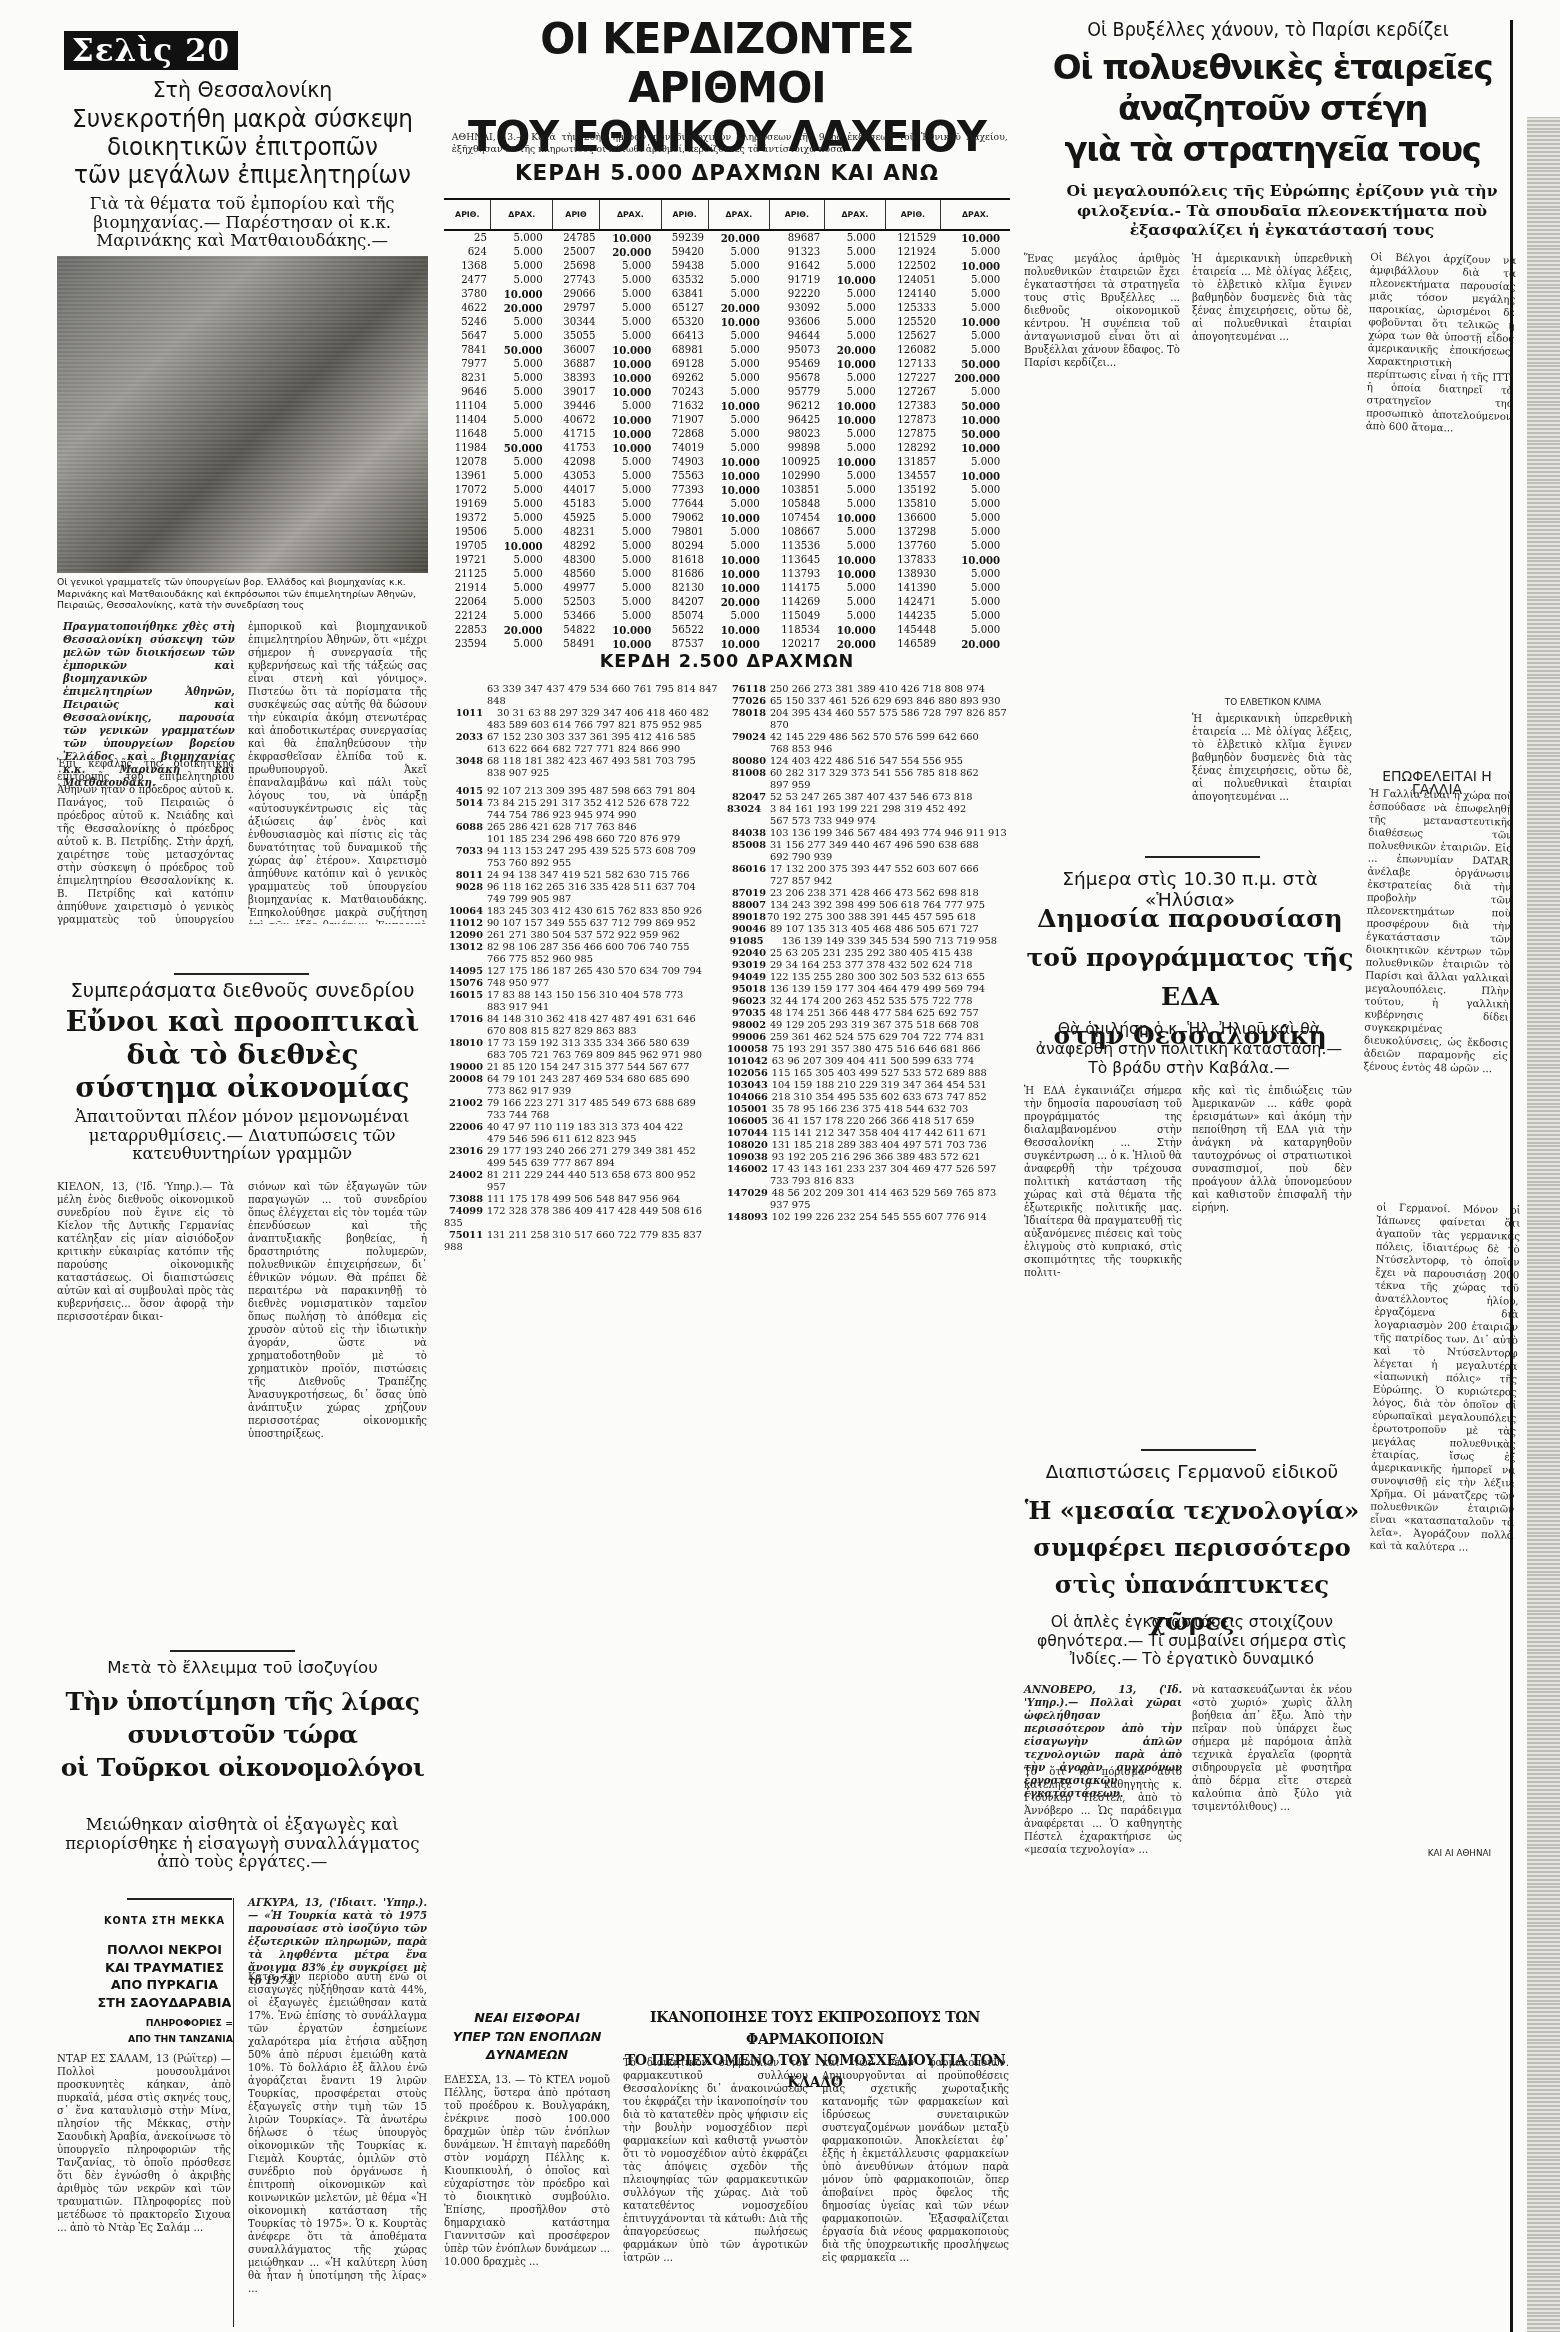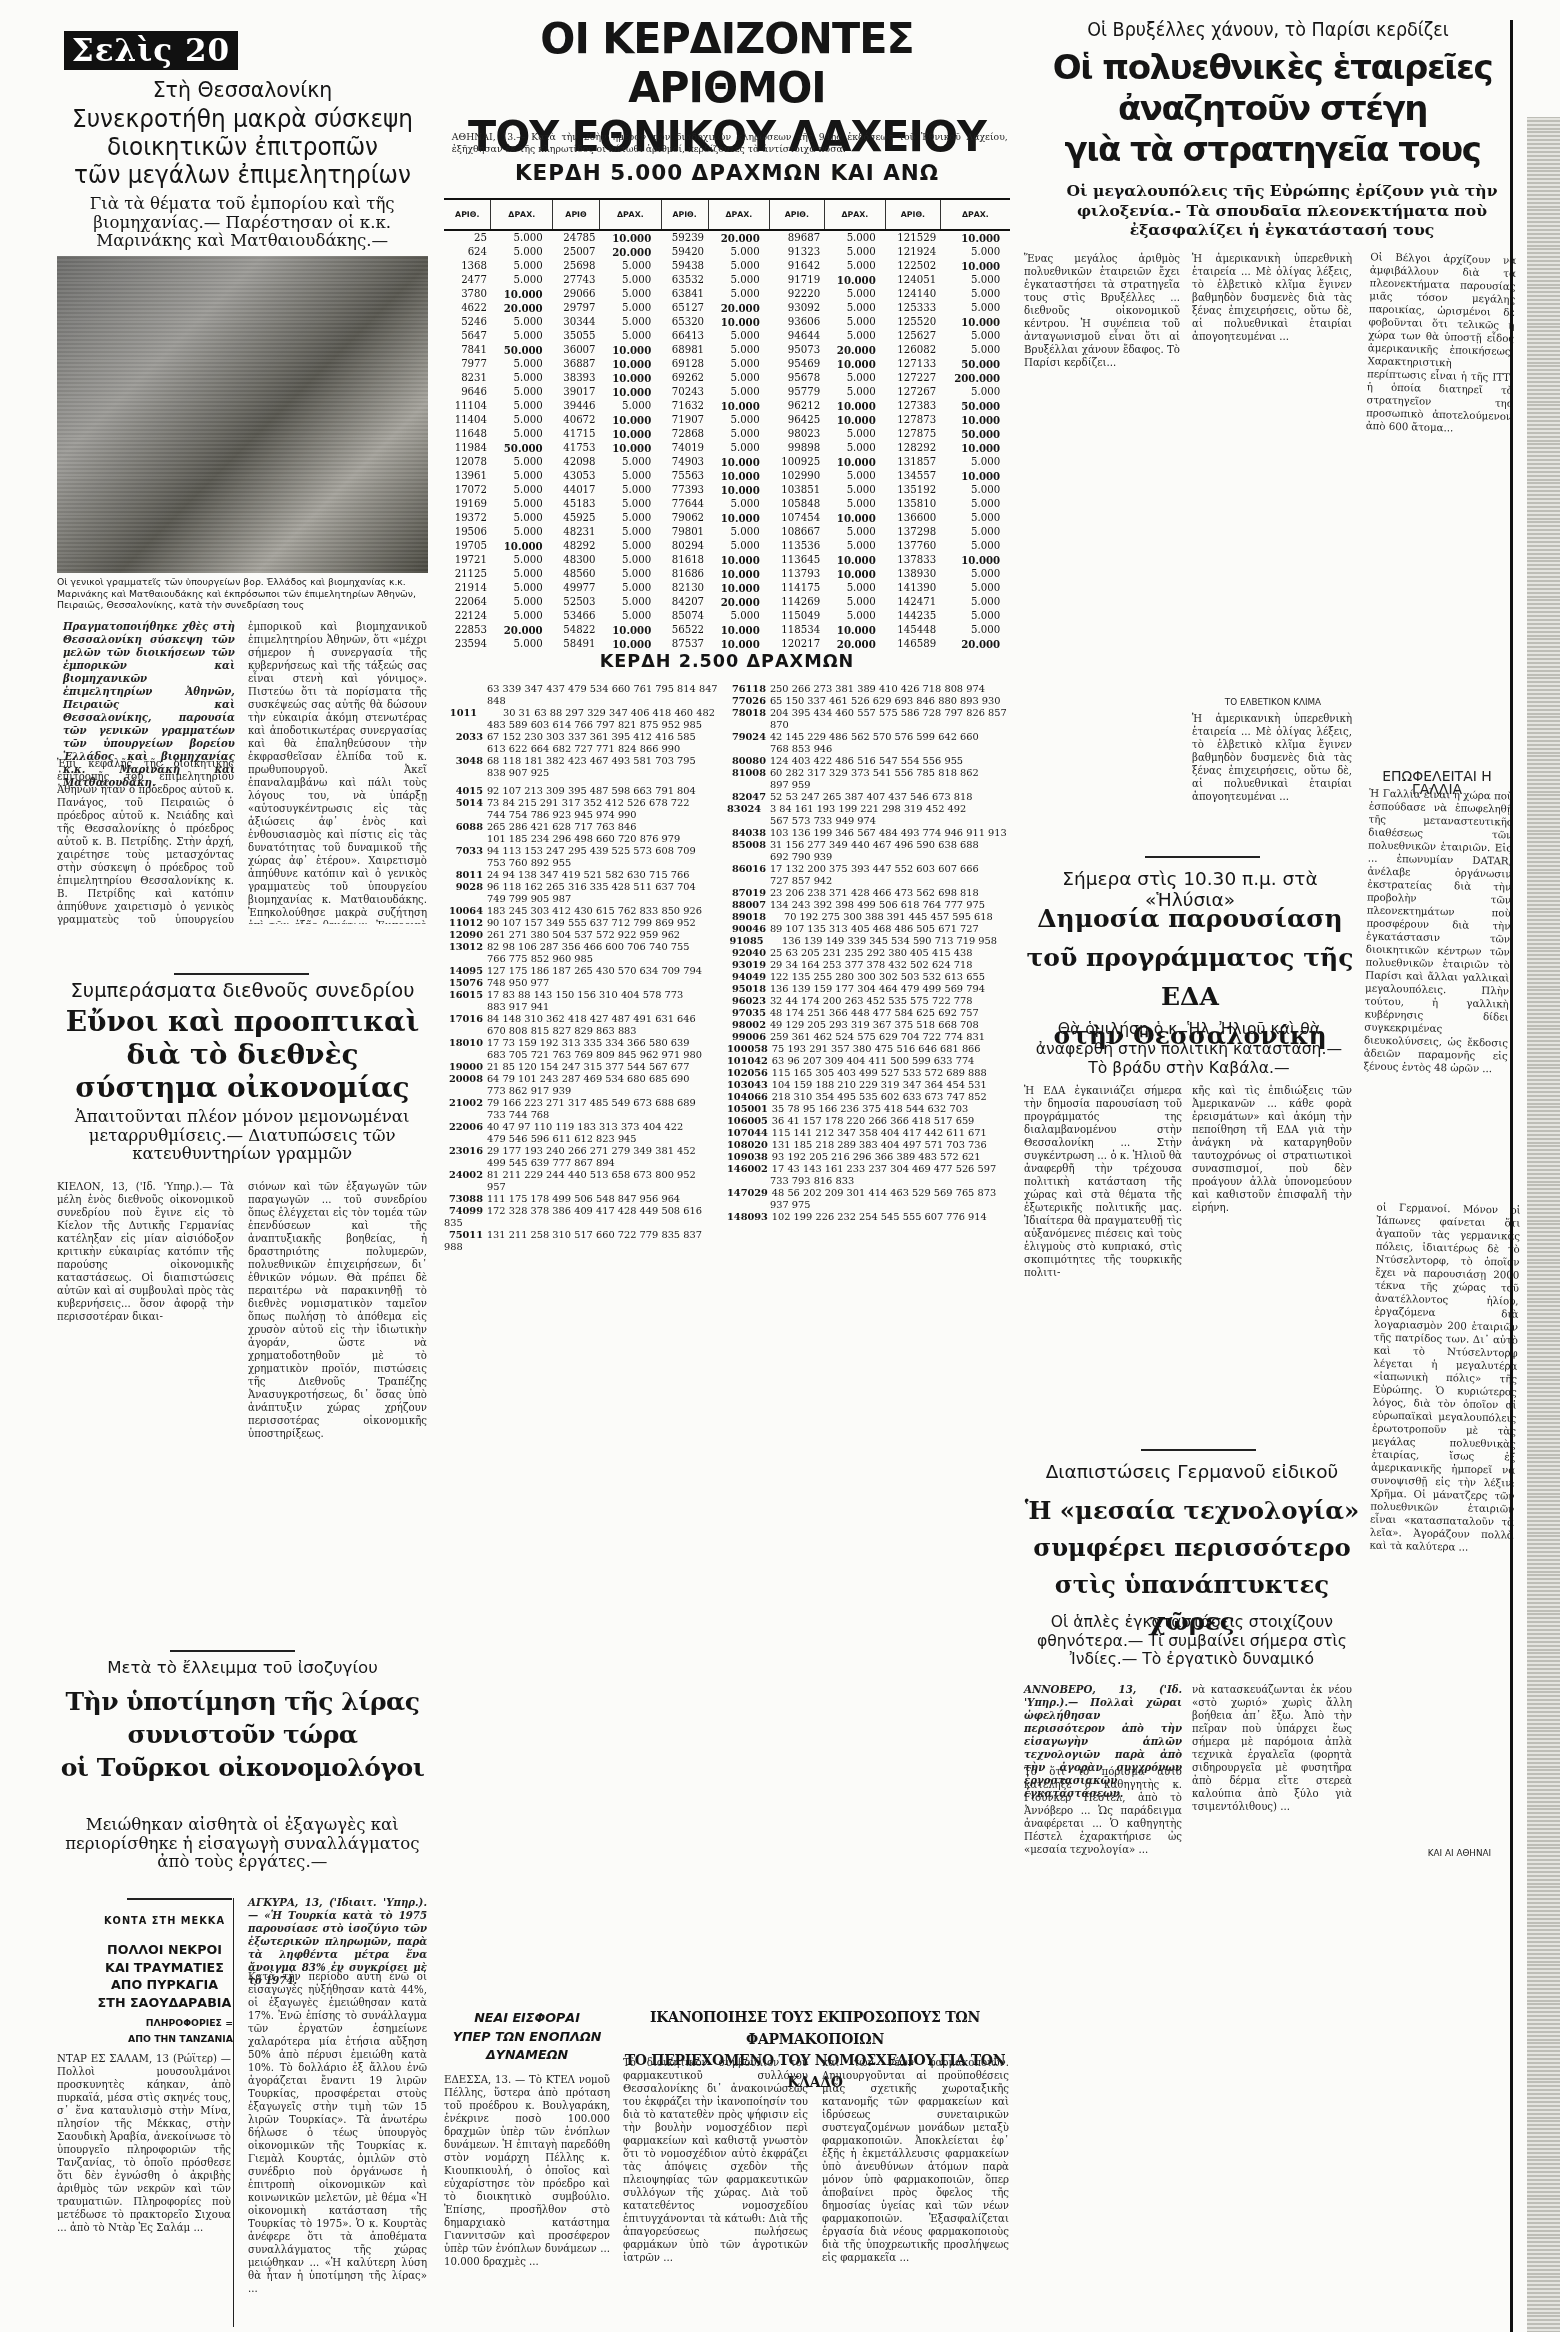--- a/index.html
+++ b/index.html
@@ -479,21 +479,21 @@
             <td class="amt b">20.000</td>
           </tr>
         </tbody>
     </table>
   </div>
 
   <div class="abs section-head" style="left:0;top:651px;width:566px;font-size:17.6px;">ΚΕΡΔΗ 2.500 ΔΡΑΧΜΩΝ</div>
 
   <div class="abs small-list" id="list-left" style="left:0;top:683px;width:275px;height:1287px;overflow:hidden;">
       <div class="ln" style="padding-left: 43px;"><span>63 339 347 437 479 534 660 761 795 814 847 848</span></div>
-      <div class="ln" style="padding-left: 0px;"><b style="display: inline-block; min-width: 39px; text-align: center; margin-right: 20px;">1011</b><span>30 31 63 88 297 329 347 406 418 460 482</span></div>
+      <div class="ln" style="padding-left: 0px;"><b style="display: inline-block; min-width: 39px; text-align: right; margin-right: 14px;">1011</b><span>30 31 63 88 297 329 347 406 418 460 482</span></div>
       <div class="ln" style="padding-left: 43px;"><span>483 589 603 614 766 797 821 875 952 985</span></div>
       <div class="ln" style="padding-left: 0px;"><b style="display: inline-block; min-width: 39px; text-align: right; margin-right: 3.9px;">2033</b><span>67 152 230 303 337 361 395 412 416 585</span></div>
       <div class="ln" style="padding-left: 43px;"><span>613 622 664 682 727 771 824 866 990</span></div>
       <div class="ln" style="padding-left: 0px;"><b style="display: inline-block; min-width: 39px; text-align: right; margin-right: 3.9px;">3048</b><span>68 118 181 382 423 467 493 581 703 795</span></div>
       <div class="ln" style="padding-left: 43px;"><span>838 907 925</span></div>
       <div class="ln" style="padding-left: 0px; margin-top: 6px;"><b style="display: inline-block; min-width: 39px; text-align: right; margin-right: 3.9px;">4015</b><span>92 107 213 309 395 487 598 663 791 804</span></div>
       <div class="ln" style="padding-left: 0px;"><b style="display: inline-block; min-width: 39px; text-align: right; margin-right: 3.9px;">5014</b><span>73 84 215 291 317 352 412 526 678 722</span></div>
       <div class="ln" style="padding-left: 43px;"><span>744 754 786 923 945 974 990</span></div>
       <div class="ln" style="padding-left: 0px;"><b style="display: inline-block; min-width: 39px; text-align: right; margin-right: 3.9px;">6088</b><span>265 286 421 628 717 763 846</span></div>
       <div class="ln" style="padding-left: 43px;"><span>101 185 234 296 498 660 720 876 979</span></div>
@@ -543,21 +543,21 @@
       <div class="ln" style="padding-left: 0px;"><b style="display: inline-block; min-width: 39px; text-align: right; margin-right: 3.9px;">82047</b><span>52 53 247 265 387 407 437 546 673 818</span></div>
       <div class="ln" style="padding-left: 0px;"><b style="display: inline-block; min-width: 39px; text-align: left; margin-right: 3.9px;">83024</b><span>3 84 161 193 199 221 298 319 452 492</span></div>
       <div class="ln" style="padding-left: 43px;"><span>567 573 733 949 974</span></div>
       <div class="ln" style="padding-left: 0px;"><b style="display: inline-block; min-width: 39px; text-align: right; margin-right: 3.9px;">84038</b><span>103 136 199 346 567 484 493 774 946 911 913</span></div>
       <div class="ln" style="padding-left: 0px;"><b style="display: inline-block; min-width: 39px; text-align: right; margin-right: 3.9px;">85008</b><span>31 156 277 349 440 467 496 590 638 688</span></div>
       <div class="ln" style="padding-left: 43px;"><span>692 790 939</span></div>
       <div class="ln" style="padding-left: 0px;"><b style="display: inline-block; min-width: 39px; text-align: right; margin-right: 3.9px;">86016</b><span>17 132 200 375 393 447 552 603 607 666</span></div>
       <div class="ln" style="padding-left: 43px;"><span>727 857 942</span></div>
       <div class="ln" style="padding-left: 0px;"><b style="display: inline-block; min-width: 39px; text-align: right; margin-right: 3.9px;">87019</b><span>23 206 238 371 428 466 473 562 698 818</span></div>
       <div class="ln" style="padding-left: 0px;"><b style="display: inline-block; min-width: 39px; text-align: right; margin-right: 3.9px;">88007</b><span>134 243 392 398 499 506 618 764 777 975</span></div>
-      <div class="ln" style="padding-left: 0px;"><b style="display: inline-block; min-width: 39px; text-align: right; margin-right: 18px;">89018</b><span>70 192 275 300 388 391 445 457 595 618</span></div>
+      <div class="ln" style="padding-left: 0px;"><b style="display: inline-block; min-width: 39px; text-align: right; margin-right: 1px;">89018</b><span>70 192 275 300 388 391 445 457 595 618</span></div>
       <div class="ln" style="padding-left: 0px;"><b style="display: inline-block; min-width: 39px; text-align: right; margin-right: 3.9px;">90046</b><span>89 107 135 313 405 468 486 505 671 727</span></div>
       <div class="ln" style="padding-left: 0px;"><b style="display: inline-block; min-width: 39px; text-align: center; margin-right: 16px;">91085</b><span>136 139 149 339 345 534 590 713 719 958</span></div>
       <div class="ln" style="padding-left: 0px;"><b style="display: inline-block; min-width: 39px; text-align: right; margin-right: 3.9px;">92040</b><span>25 63 205 231 235 292 380 405 415 438</span></div>
       <div class="ln" style="padding-left: 0px;"><b style="display: inline-block; min-width: 39px; text-align: right; margin-right: 3.9px;">93019</b><span>29 34 164 253 377 378 432 502 624 718</span></div>
       <div class="ln" style="padding-left: 0px;"><b style="display: inline-block; min-width: 39px; text-align: right; margin-right: 3.9px;">94049</b><span>122 135 255 280 300 302 503 532 613 655</span></div>
       <div class="ln" style="padding-left: 0px;"><b style="display: inline-block; min-width: 39px; text-align: right; margin-right: 3.9px;">95018</b><span>136 139 159 177 304 464 479 499 569 794</span></div>
       <div class="ln" style="padding-left: 0px;"><b style="display: inline-block; min-width: 39px; text-align: right; margin-right: 3.9px;">96023</b><span>32 44 174 200 263 452 535 575 722 778</span></div>
       <div class="ln" style="padding-left: 0px;"><b style="display: inline-block; min-width: 39px; text-align: right; margin-right: 3.9px;">97035</b><span>48 174 251 366 448 477 584 625 692 757</span></div>
       <div class="ln" style="padding-left: 0px;"><b style="display: inline-block; min-width: 39px; text-align: right; margin-right: 3.9px;">98002</b><span>49 129 205 293 319 367 375 518 668 708</span></div>
       <div class="ln" style="padding-left: 0px;"><b style="display: inline-block; min-width: 39px; text-align: right; margin-right: 3.9px;">99006</b><span>259 361 462 524 575 629 704 722 774 831</span></div>

